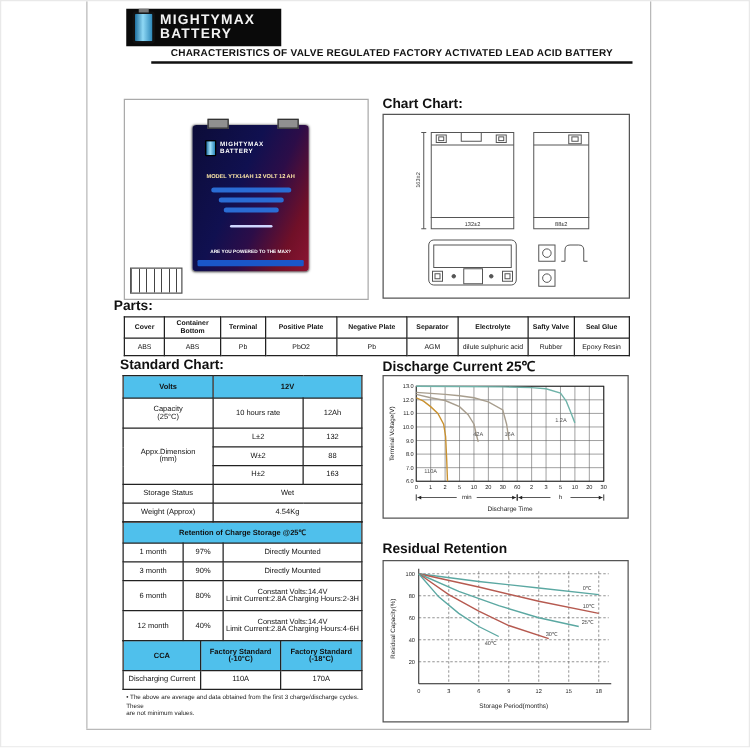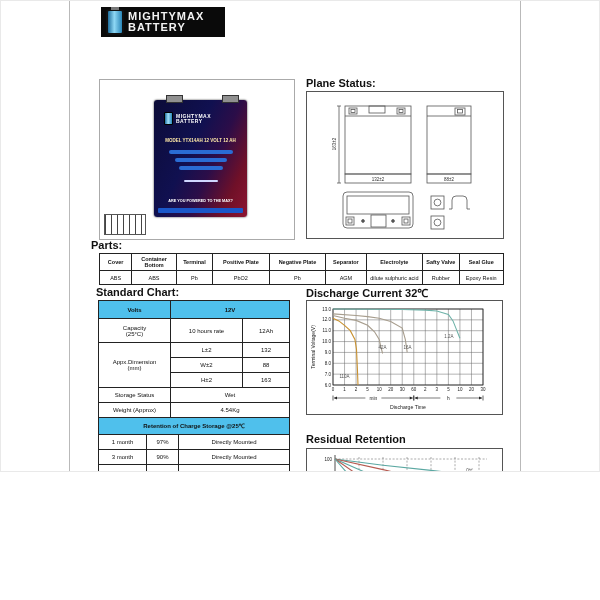--- a/index.html
+++ b/index.html
@@ -1,16 +1,16 @@
 <!DOCTYPE html>
 <html><head>
 <meta charset="utf-8">
 <style>
   html,body{margin:0;padding:0;background:#fff;}
-  #canvas{position:relative;width:600px;height:472px;background:#fff;overflow:hidden;
+  #canvas{position:relative;width:600px;height:598px;background:#fff;overflow:hidden;
           font-family:"Liberation Sans",sans-serif;color:#111;border:1px solid #e9e9e9;box-sizing:border-box;}
   .abs{position:absolute;}
   
   .vline{position:absolute;width:1px;background:#b9b9b9;top:0;height:582px;}
   .hline{position:absolute;height:1px;background:#b9b9b9;}
   
   .logo-box{left:100px;top:6px;width:124px;height:30px;background:#0a0a0a;display:flex;align-items:center;gap:4px;padding:0 5px;box-sizing:border-box;}
   .batt-icon{width:14px;height:22px;background:linear-gradient(90deg,#1f6f9e,#8fd8f5 45%,#2a86b8);border:2px solid #111;border-radius:3px;position:relative;}
   .batt-icon:before{content:"";position:absolute;top:-4px;left:3px;right:3px;height:3px;background:#777;}
   .logo-text{line-height:11px;font-weight:bold;color:#f2f2f2;font-size:11px;letter-spacing:1px;}
@@ -62,20 +62,21 @@
   <div class="vline" style="left:519px;"></div>
   <div class="hline" style="left:68px;top:582px;width:452px;"></div>
 
   <div class="abs logo-box">
     <div class="batt-icon"></div>
     <div class="logo-text">
       <div>MIGHTYMAX</div>
       <div>BATTERY</div>
     </div>
   </div>
+  <div class="abs char-title">CHARACTERISTICS OF VALVE REGULATED FACTORY ACTIVATED LEAD ACID BATTERY</div>
 
   <div class="abs photo-box">
     <div class="battery">
       <div class="term" style="left:12px;"></div>
       <div class="term" style="right:8px;"></div>
       <div class="b-logo">
         <div class="b-batt-icon"></div>
         <div class="b-logo-text">
           <div>MIGHTYMAX</div>
           <div>BATTERY</div>
@@ -85,21 +86,21 @@
       <div class="b-bar" style="top:50px;width:64px;"></div>
       <div class="b-bar" style="top:58px;width:52px;"></div>
       <div class="b-bar" style="top:66px;width:44px;"></div>
       <div class="b-bar" style="top:80px;width:34px;background:#cfd6ff;height:2px;"></div>
       <div class="b-tag">ARE YOU POWERED TO THE MAX?</div>
       <div class="b-strip"></div>
     </div>
     <div class="barcode"></div>
   </div>
 
-  <div class="abs sec-title" style="left:305px;top:76px;">Plane Status:</div>
+  <div class="abs sec-title" style="left:305px;top:76px;">Chart Chart:</div>
   <div class="abs plane-box">
     <svg width="196" height="146" viewBox="0 0 196 146">
       <g stroke="#555" stroke-width="0.8" fill="none">
 
         <rect x="38" y="14" width="66" height="68"></rect>
         <line x1="38" y1="24" x2="104" y2="24"></line>
         <rect x="42" y="16" width="8" height="6"></rect>
           <rect x="44" y="17.5" width="4" height="3"></rect>
         <rect x="90" y="16" width="8" height="6"></rect>
           <rect x="92" y="17.5" width="4" height="3"></rect>
@@ -295,21 +296,21 @@
       <td>170A</td>
     </tr>
   </tbody>
     </table>
 
   <div class="abs footnote">
     <div>• The above are average and data obtained from the first 3 charge/discharge cycles. These</div>
     <div>are not minimum values.</div>
   </div>
 
-  <div class="abs sec-title" style="left:305px;top:284px;">Discharge Current 32℃</div>
+  <div class="abs sec-title" style="left:305px;top:284px;">Discharge Current 25℃</div>
   <div class="abs chart-box" style="left:305px;top:299px;width:195px;height:113px;">
     <svg id="discharge-svg" width="195" height="113" viewBox="0 0 195 113">
         <line x1="26" y1="8" x2="26" y2="84" stroke="#666" stroke-width="0.5"></line>
         <line x1="37.53846153846154" y1="8" x2="37.53846153846154" y2="84" stroke="#666" stroke-width="0.5"></line>
         <line x1="49.07692307692308" y1="8" x2="49.07692307692308" y2="84" stroke="#666" stroke-width="0.5"></line>
         <line x1="60.61538461538461" y1="8" x2="60.61538461538461" y2="84" stroke="#666" stroke-width="0.5"></line>
         <line x1="72.15384615384616" y1="8" x2="72.15384615384616" y2="84" stroke="#666" stroke-width="0.5"></line>
         <line x1="83.6923076923077" y1="8" x2="83.6923076923077" y2="84" stroke="#666" stroke-width="0.5"></line>
         <line x1="95.23076923076923" y1="8" x2="95.23076923076923" y2="84" stroke="#666" stroke-width="0.5"></line>
         <line x1="106.76923076923077" y1="8" x2="106.76923076923077" y2="84" stroke="#666" stroke-width="0.5"></line>

